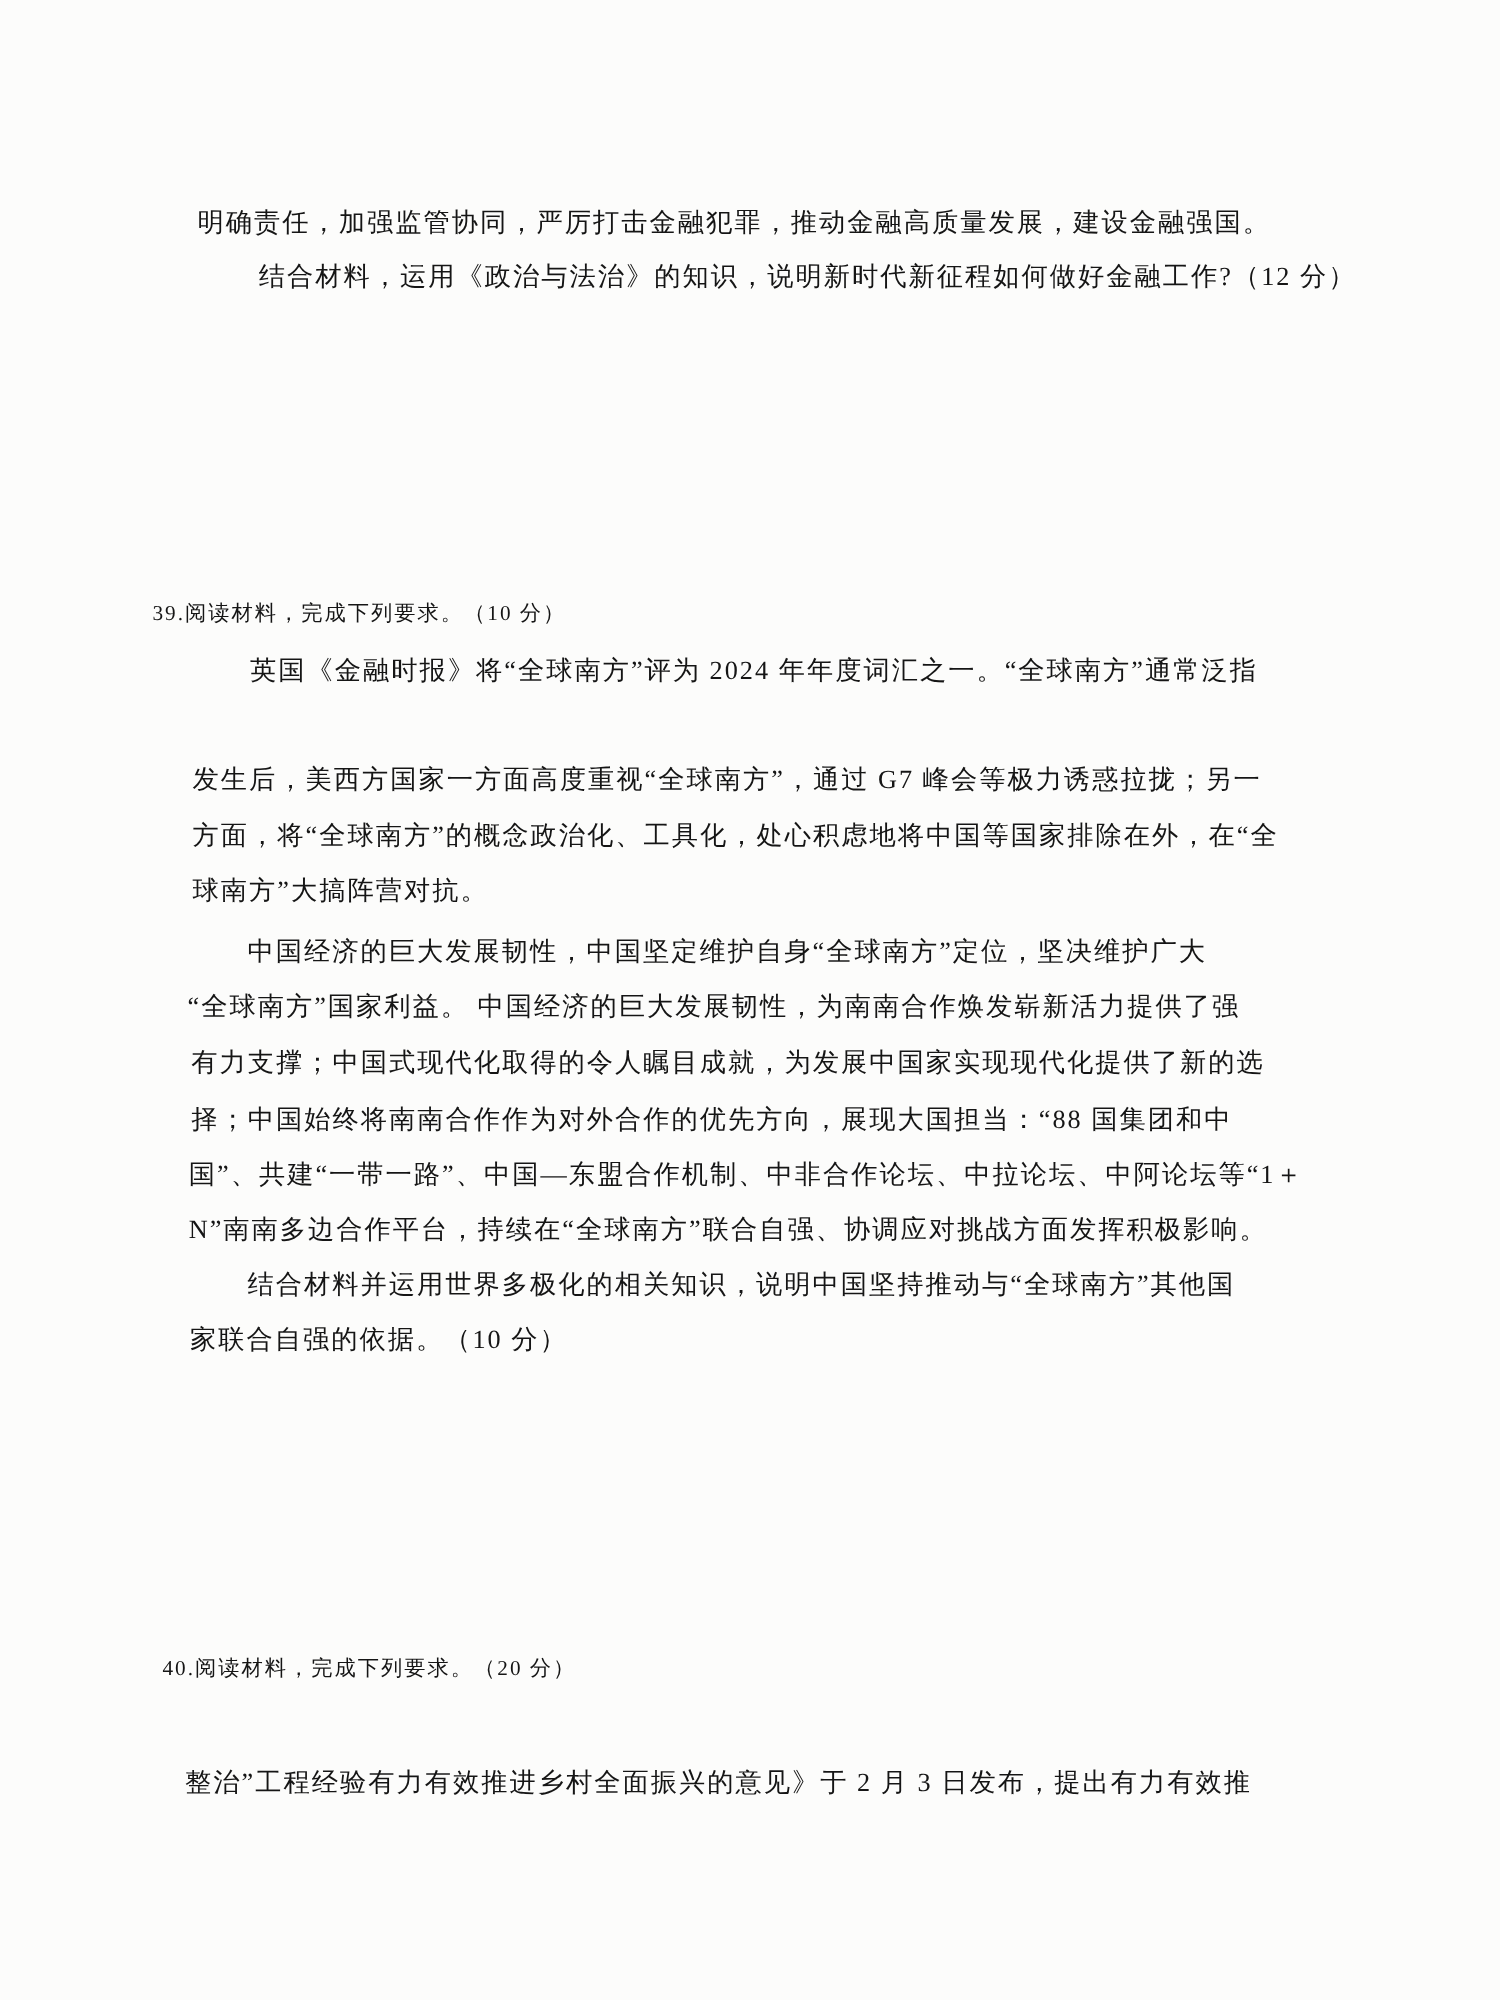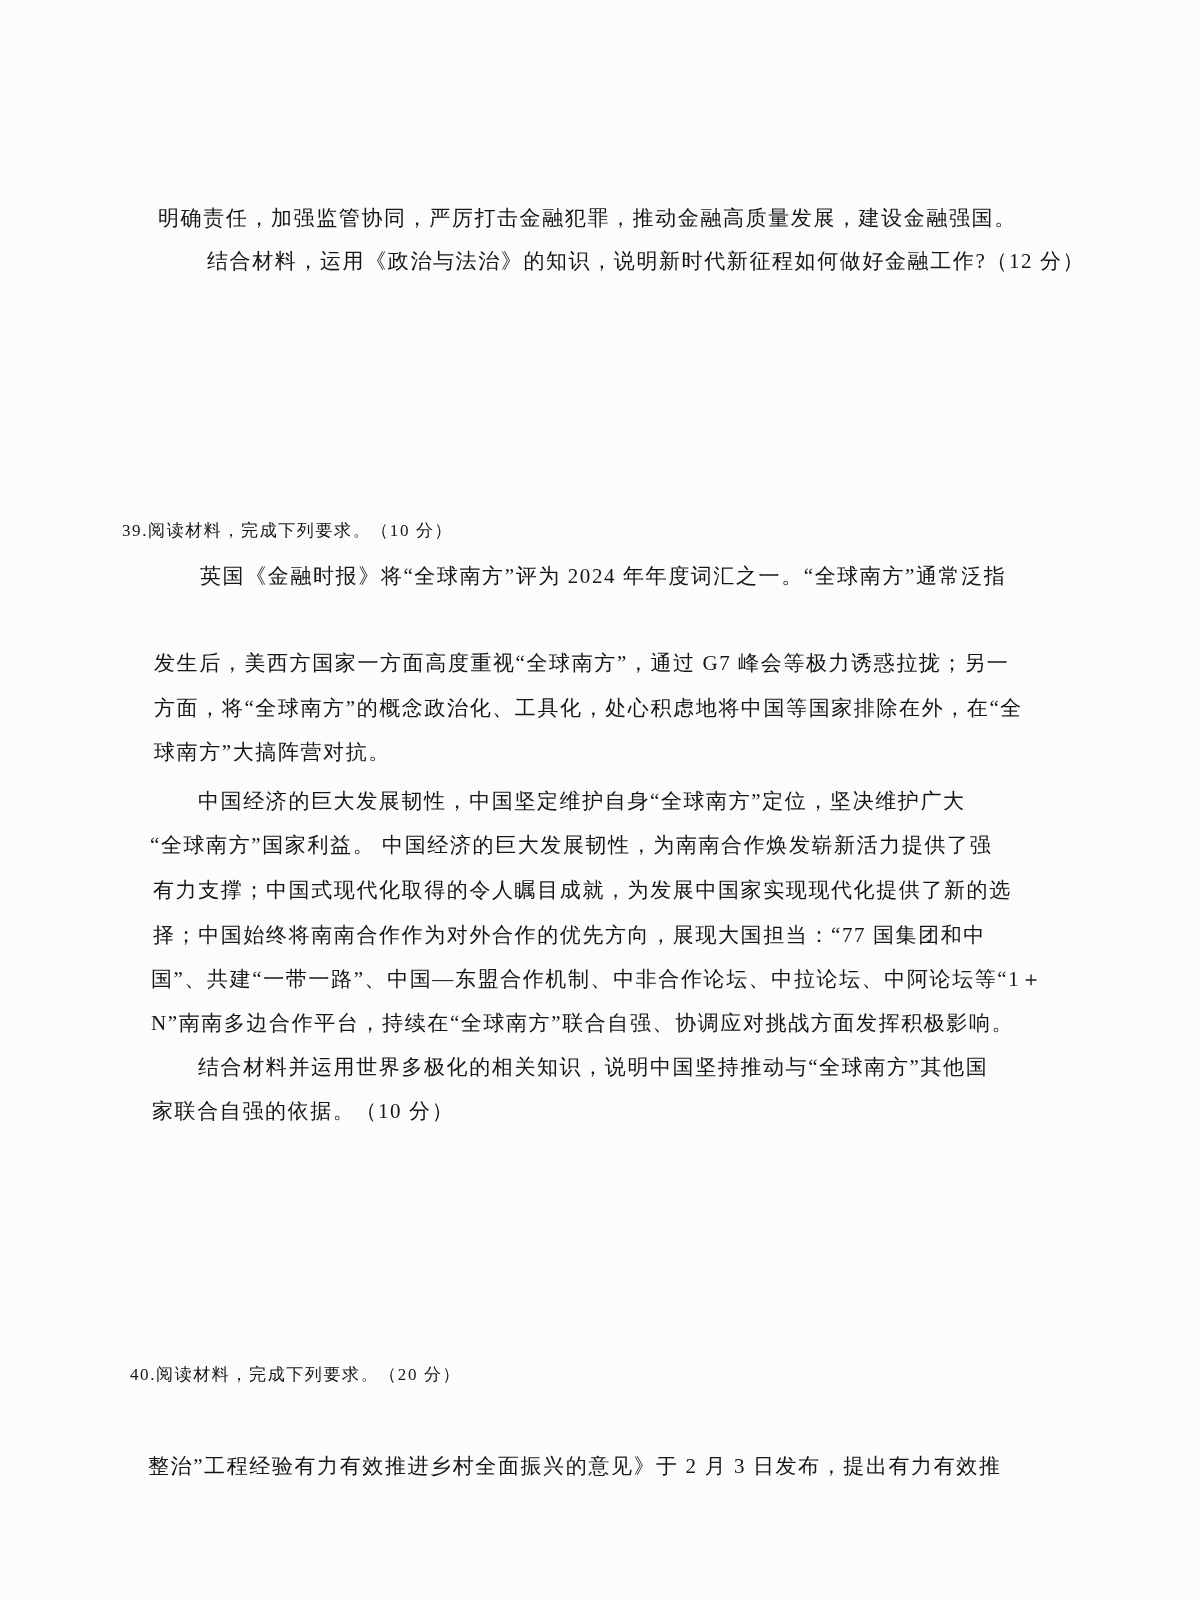--- a/index.html
+++ b/index.html
@@ -16,21 +16,20 @@
     font-family: "Liberation Serif", "DejaVu Serif", serif;
     color: #151515;
     overflow: hidden;
   }
   .line {
     position: absolute;
     white-space: nowrap;
     font-size: 21px;
     letter-spacing: 1.6px;
     line-height: 30px;
-    margin-top: 40px;
   }
   .heading-line {
     font-size: 17px;
     letter-spacing: 1.6px;
   }
   .material-label {
     font-weight: bold;
     margin-right: 34px;
     letter-spacing: 2px;
   }
@@ -52,21 +51,21 @@
   <div class="line heading-line" style="left:122px; top:476px">39.阅读材料，完成下列要求。（10 分）</div>
 
   <div class="line" style="left:200px; top:521px">英国《金融时报》将“全球南方”评为 2024 年年度词汇之一。“全球南方”通常泛指</div>
   <div class="line" style="left:154px; top:608px">发生后，美西方国家一方面高度重视“全球南方”，通过 G7 峰会等极力诱惑拉拢；另一</div>
   <div class="line" style="left:154px; top:653px">方面，将“全球南方”的概念政治化、工具化，处心积虑地将中国等国家排除在外，在“全</div>
   <div class="line" style="left:154px; top:697px">球南方”大搞阵营对抗。</div>
 
   <div class="line" style="left:198px; top:746px">中国经济的巨大发展韧性，中国坚定维护自身“全球南方”定位，坚决维护广大</div>
   <div class="line" style="left:153px; top:835px">有力支撑；中国式现代化取得的令人瞩目成就，为发展中国家实现现代化提供了新的选</div>
   <div class="line" style="left:150px; top:790px">“全球南方”国家利益。 中国经济的巨大发展韧性，为南南合作焕发崭新活力提供了强</div>
-  <div class="line" style="left:153px; top:880px">择；中国始终将南南合作作为对外合作的优先方向，展现大国担当：“77 国集团和中</div>
+  <div class="line" style="left:153px; top:880px">择；中国始终将南南合作作为对外合作的优先方向，展现大国担当：“88 国集团和中</div>
   <div class="line" style="left:151px; top:924px">国”、共建“一带一路”、中国—东盟合作机制、中非合作论坛、中拉论坛、中阿论坛等“1＋</div>
   <div class="line" style="left:151px; top:968px">N”南南多边合作平台，持续在“全球南方”联合自强、协调应对挑战方面发挥积极影响。</div>
 
   <div class="line" style="left:198px; top:1012px">结合材料并运用世界多极化的相关知识，说明中国坚持推动与“全球南方”其他国</div>
   <div class="line" style="left:152px; top:1056px">家联合自强的依据。（10 分）</div>
 
   <div class="line heading-line" style="left:130px; top:1320px">40.阅读材料，完成下列要求。（20 分）</div>
 
   <div class="line" style="left:148px; top:1411px">整治”工程经验有力有效推进乡村全面振兴的意见》于 2 月 3 日发布，提出有力有效推</div>
 

